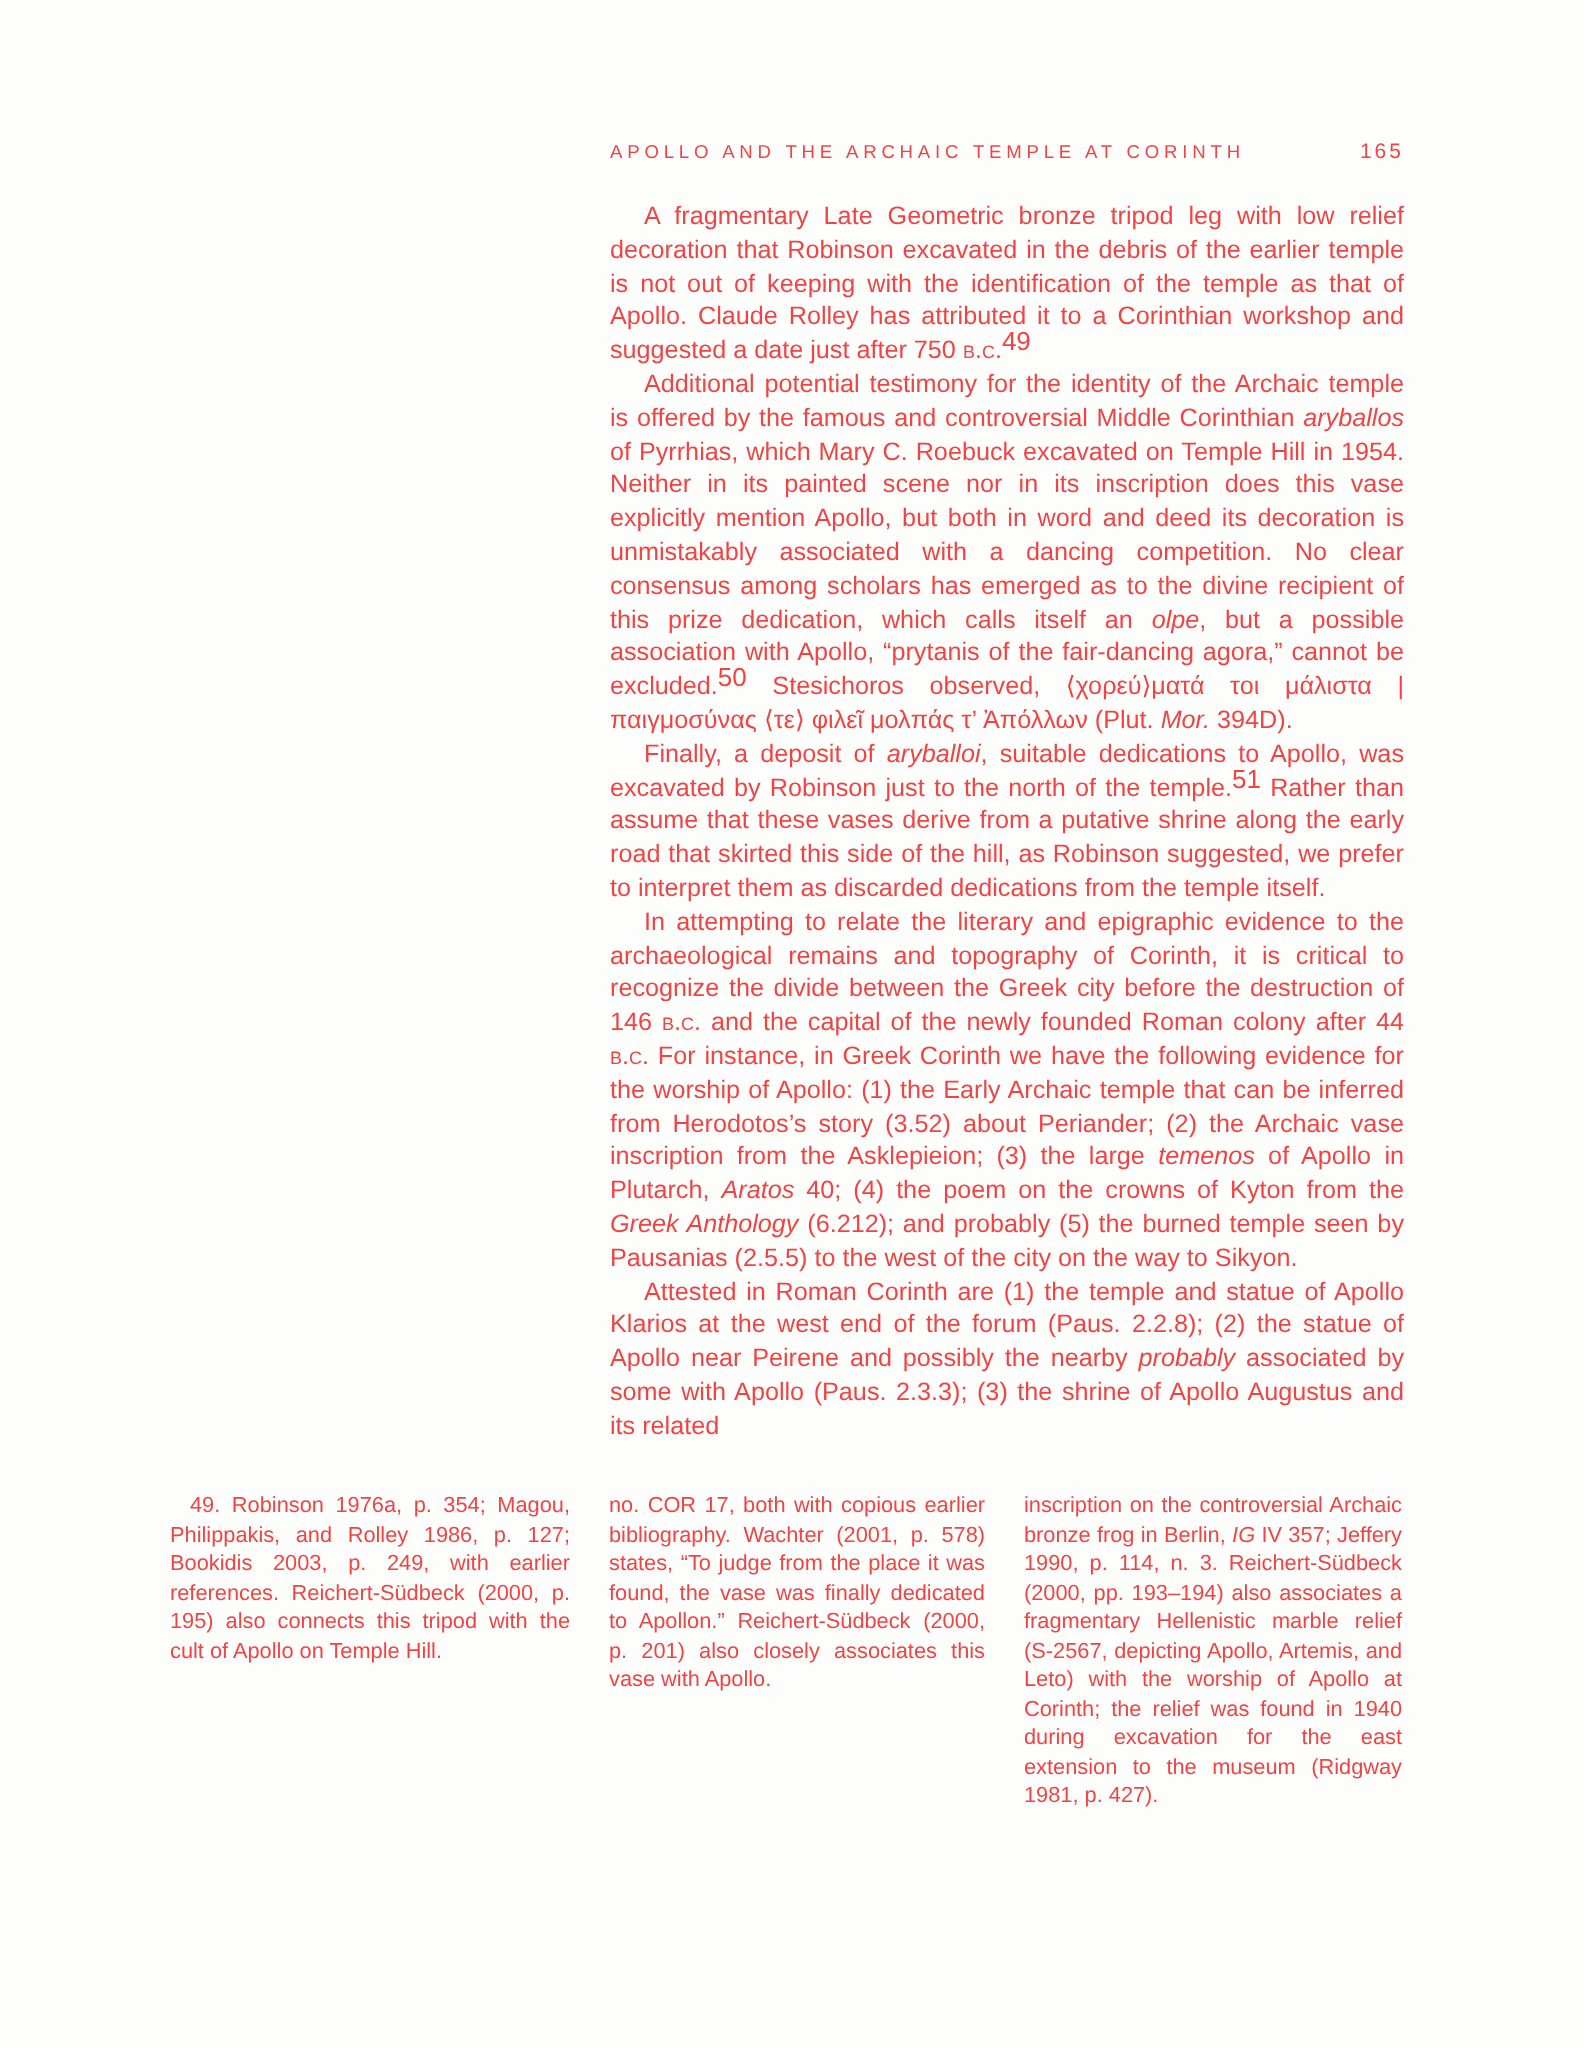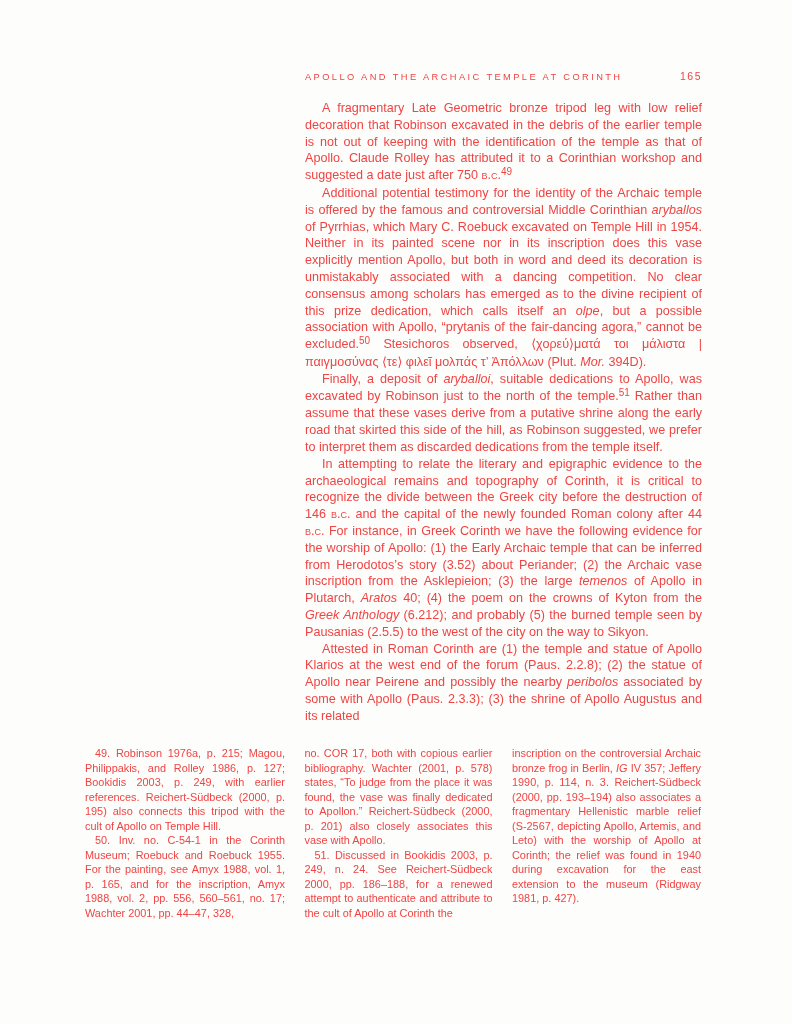--- a/index.html
+++ b/index.html
@@ -41,21 +41,21 @@
       width: 397px;
       font-size: 12.6px;
       line-height: 16.8px;
       text-align: justify;
       hyphens: auto;
       -webkit-hyphens: auto;
     }
     .body-text p { margin: 0; }
     .para { text-indent: 17px; }
     .sup {
-      font-size: 10px;
+      font-size: 13px;
       position: relative;
       top: -4px;
       letter-spacing: 0;
     }
     .it { font-style: italic; margin-top: 46px; }
     .sc { font-variant: small-caps; }
     .footnotes {
       position: absolute;
       left: 85px;
       top: 746px;
@@ -82,30 +82,28 @@
   <header class="running-head">
     <span class="head-title">APOLLO AND THE ARCHAIC TEMPLE AT CORINTH</span>
     <span class="page-number">165</span>
   </header>
 
   <main class="body-text">
     <p class="para"><span>A fragmentary Late Geometric bronze tripod leg with low relief decoration that Robinson excavated in the debris of the earlier temple is not out of keeping with the identification of the temple as that of Apollo. Claude Rolley has attributed it to a Corinthian workshop and suggested a date just after 750 </span><span class="sc">b.c.</span><span class="sup">49</span></p>
     <p class="para"><span>Additional potential testimony for the identity of the Archaic temple is offered by the famous and controversial Middle Corinthian </span><span class="it">aryballos</span><span> of Pyrrhias, which Mary C. Roebuck excavated on Temple Hill in 1954. Neither in its painted scene nor in its inscription does this vase explicitly mention Apollo, but both in word and deed its decoration is unmistakably associated with a dancing competition. No clear consensus among scholars has emerged as to the divine recipient of this prize dedication, which calls itself an </span><span class="it">olpe</span><span>, but a possible association with Apollo, “prytanis of the fair-dancing agora,” cannot be excluded.</span><span class="sup">50</span><span> Stesichoros observed, ⟨χορεύ⟩ματά τοι μάλιστα | παιγμοσύνας ⟨τε⟩ φιλεῖ μολπάς τ’ Ἀπόλλων (Plut. </span><span class="it">Mor.</span><span> 394D).</span></p>
     <p class="para"><span>Finally, a deposit of </span><span class="it">aryballoi</span><span>, suitable dedications to Apollo, was excavated by Robinson just to the north of the temple.</span><span class="sup">51</span><span> Rather than assume that these vases derive from a putative shrine along the early road that skirted this side of the hill, as Robinson suggested, we prefer to interpret them as discarded dedications from the temple itself.</span></p>
     <p class="para"><span>In attempting to relate the literary and epigraphic evidence to the archaeological remains and topography of Corinth, it is critical to recognize the divide between the Greek city before the destruction of 146 </span><span class="sc">b.c.</span><span> and the capital of the newly founded Roman colony after 44 </span><span class="sc">b.c.</span><span> For instance, in Greek Corinth we have the following evidence for the worship of Apollo: (1) the Early Archaic temple that can be inferred from Herodotos’s story (3.52) about Periander; (2) the Archaic vase inscription from the Asklepieion; (3) the large </span><span class="it">temenos</span><span> of Apollo in Plutarch, </span><span class="it">Aratos</span><span> 40; (4) the poem on the crowns of Kyton from the </span><span class="it">Greek Anthology</span><span> (6.212); and probably (5) the burned temple seen by Pausanias (2.5.5) to the west of the city on the way to Sikyon.</span></p>
-    <p class="para"><span>Attested in Roman Corinth are (1) the temple and statue of Apollo Klarios at the west end of the forum (Paus. 2.2.8); (2) the statue of Apollo near Peirene and possibly the nearby </span><span class="it">peribolos</span><span> associated by some with Apollo (Paus. 2.3.3); (3) the shrine of Apollo Augustus and its related</span></p>
+    <p class="para"><span>Attested in Roman Corinth are (1) the temple and statue of Apollo Klarios at the west end of the forum (Paus. 2.2.8); (2) the statue of Apollo near Peirene and possibly the nearby </span><span class="it">probably</span><span> associated by some with Apollo (Paus. 2.3.3); (3) the shrine of Apollo Augustus and its related</span></p>
   </main>
 
   <footer class="footnotes">
     <div class="fn-col fn-col-1">
-      <p class="fn-para indent"><span>49. Robinson 1976a, p. 215; Magou, Philippakis, and Rolley 1986, p. 127; Bookidis 2003, p. 249, with earlier references. Reichert-Südbeck (2000, p. 195) also connects this tripod with the cult of Apollo on Temple Hill.</span></p>
-      <p class="fn-para indent"><span>50. Inv. no. C-54-1 in the Corinth Museum; Roebuck and Roebuck 1955. For the painting, see Amyx 1988, vol. 1, p. 165, and for the inscription, Amyx 1988, vol. 2, pp. 556, 560–561, no. 17; Wachter 2001, pp. 44–47, 328,</span></p>
+      <p class="fn-para indent"><span>49. Robinson 1976a, p. 354; Magou, Philippakis, and Rolley 1986, p. 127; Bookidis 2003, p. 249, with earlier references. Reichert-Südbeck (2000, p. 195) also connects this tripod with the cult of Apollo on Temple Hill.</span></p>
     </div>
     <div class="fn-col fn-col-2">
       <p class="fn-para"><span>no. COR 17, both with copious earlier bibliography. Wachter (2001, p. 578) states, “To judge from the place it was found, the vase was finally dedicated to Apollon.” Reichert-Südbeck (2000, p. 201) also closely associates this vase with Apollo.</span></p>
-      <p class="fn-para indent"><span>51. Discussed in Bookidis 2003, p. 249, n. 24. See Reichert-Südbeck 2000, pp. 186–188, for a renewed attempt to authenticate and attribute to the cult of Apollo at Corinth the</span></p>
     </div>
     <div class="fn-col fn-col-3">
       <p class="fn-para"><span>inscription on the controversial Archaic bronze frog in Berlin, </span><span class="it">IG</span><span> IV 357; Jeffery 1990, p. 114, n. 3. Reichert-Südbeck (2000, pp. 193–194) also associates a fragmentary Hellenistic marble relief (S-2567, depicting Apollo, Artemis, and Leto) with the worship of Apollo at Corinth; the relief was found in 1940 during excavation for the east extension to the museum (Ridgway 1981, p. 427).</span></p>
     </div>
   </footer>
 
 </div>
 
 </body></html>

